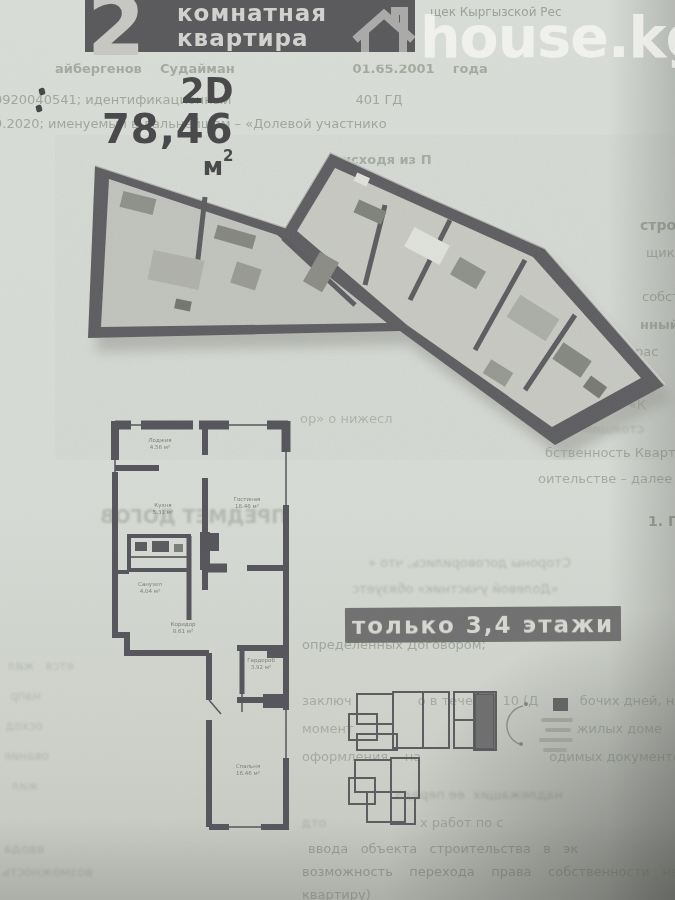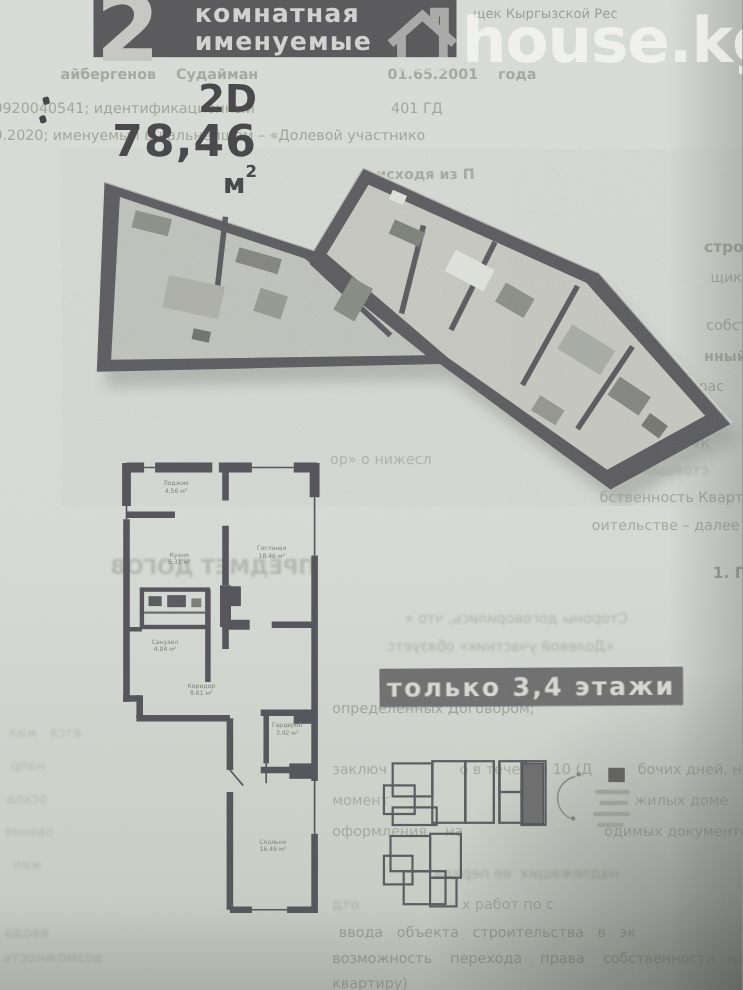--- a/index.html
+++ b/index.html
@@ -288,21 +288,21 @@
         <rect x="194" y="50" width="34" height="4" rx="2"></rect>
         <rect x="198" y="60" width="24" height="4" rx="2"></rect>
       </g>
     </g>
   </svg>
 
   <div class="banner" style="background: rgb(89, 89, 92);">
     <span class="big-num" style="color: rgb(199, 200, 196);">2</span>
     <div class="banner-lines" style="color: rgb(210, 211, 207);">
       <div>комнатная</div>
-      <div>именуемые</div>
+      <div>квартира</div>
     </div>
   </div>
 
   <svg class="house-wm-icon" viewBox="0 0 64 60">
     <g stroke="#dcddd8" stroke-width="8" fill="none" opacity=".62" stroke-linecap="square">
       <polyline points="6,32 32,9 58,32"></polyline>
       <polyline points="13,28 13,56 51,56 51,28"></polyline>
       <polyline points="43,14 43,6 52,6 52,21"></polyline>
     </g>
   </svg>

